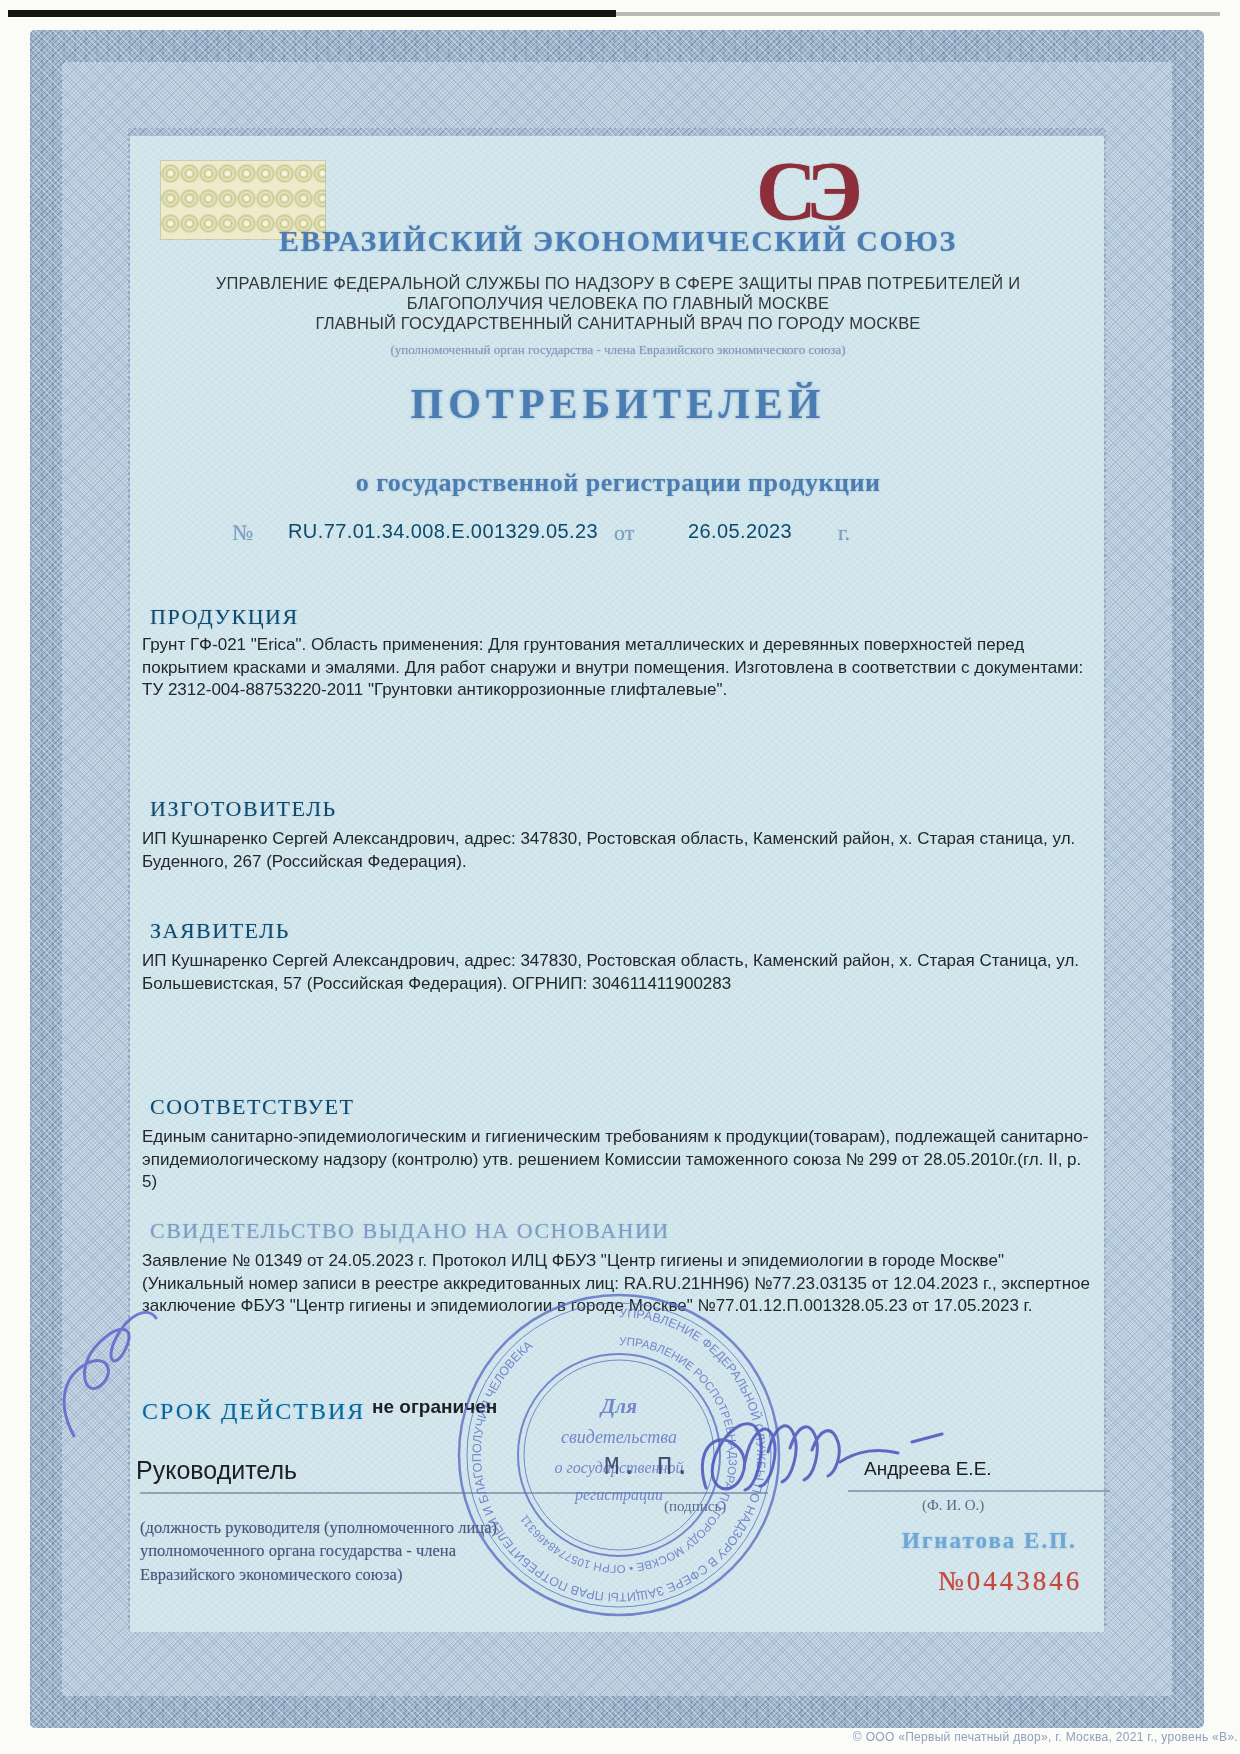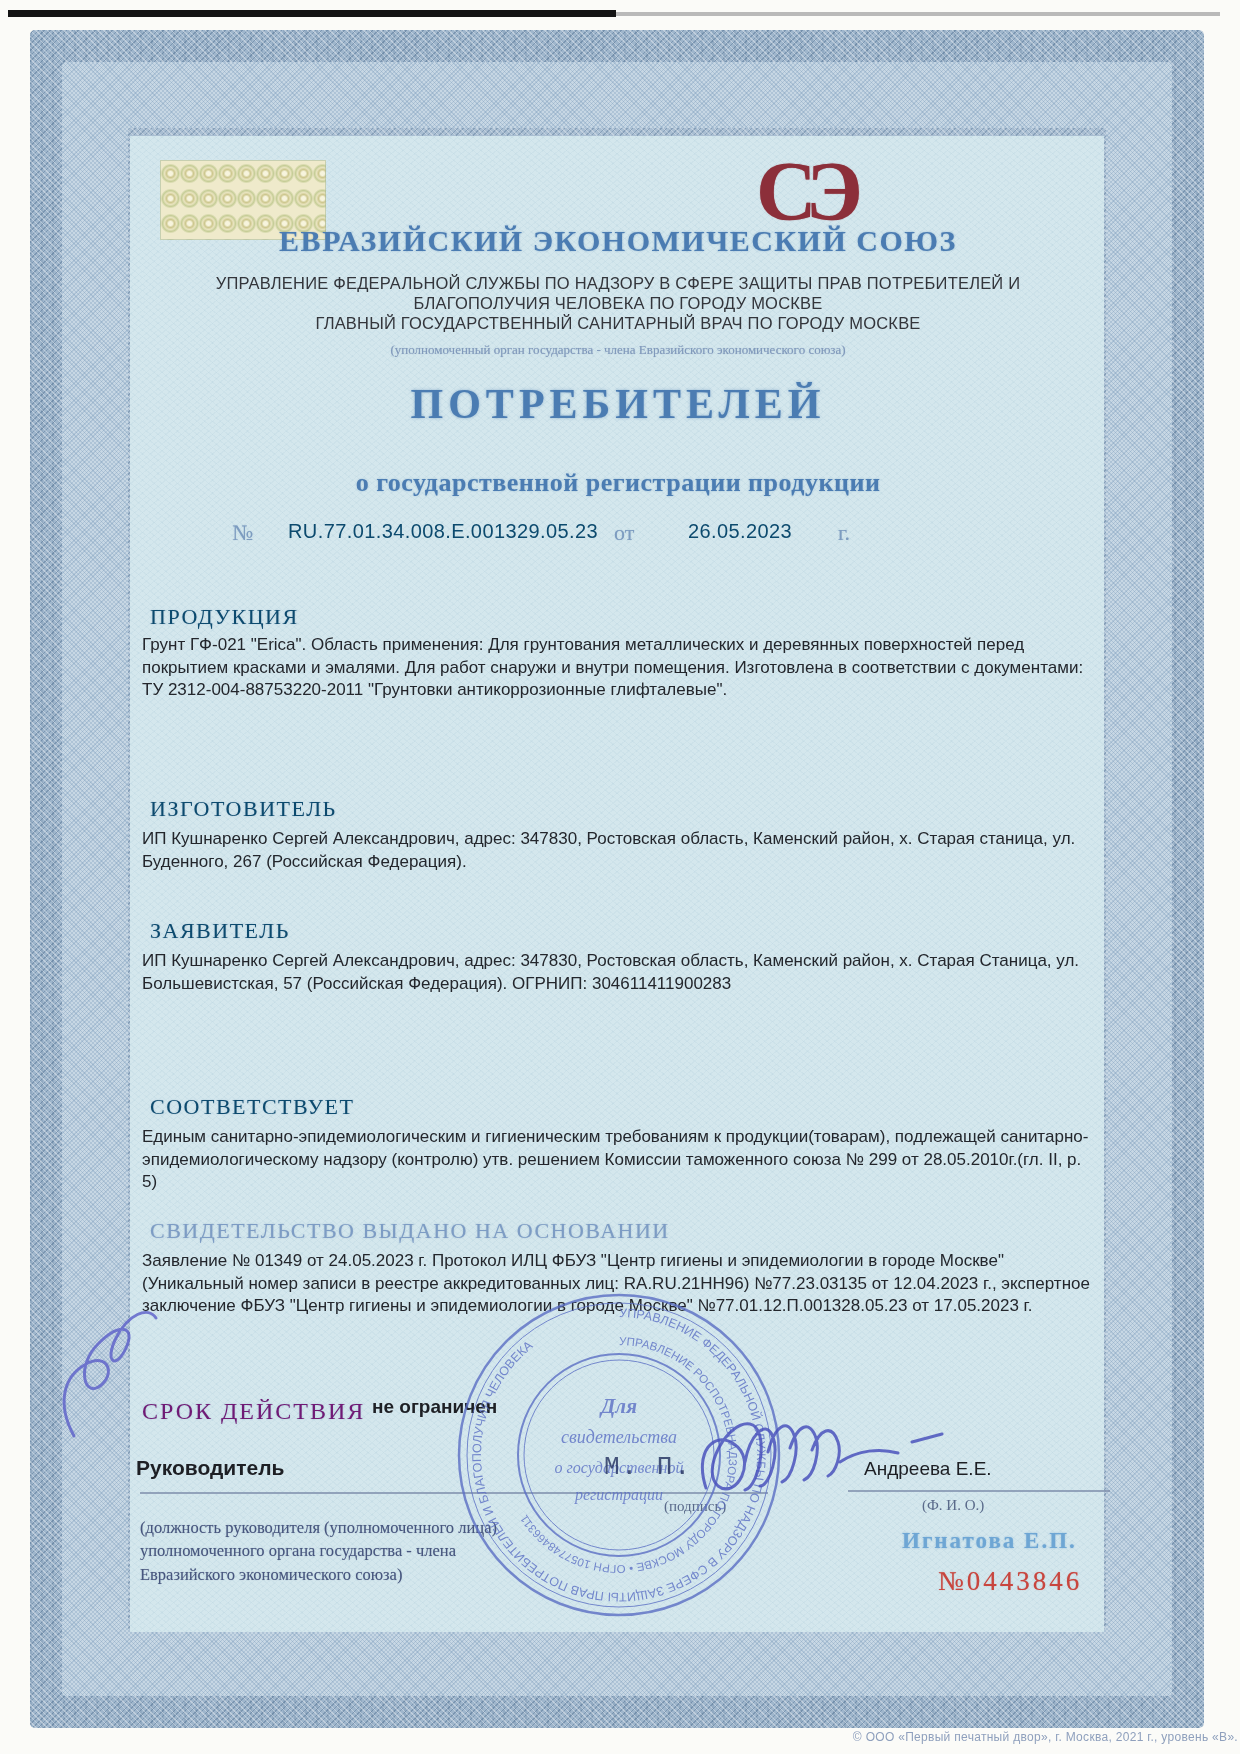--- a/index.html
+++ b/index.html
@@ -47,23 +47,23 @@
       font-family:"Liberation Serif",serif;font-weight:bold;font-size:26px;letter-spacing:.5px;
       color:#4b7cb2;text-shadow:0 0 2px rgba(75,124,178,.4);}
   .numrow{position:absolute;left:0;top:520px;width:1240px;height:34px;}
   .numrow .lbl{position:absolute;font-family:"Liberation Serif",serif;font-size:22px;color:#7d9cc0;
       text-shadow:0 0 1px rgba(125,156,192,.6);}
   .numrow .val{position:absolute;font-size:20px;color:#0c4a6e;letter-spacing:.4px;margin-left:12px;}
   .sec-h{position:absolute;font-family:"Liberation Serif",serif;font-size:22px;letter-spacing:1.5px;
       color:#0c4a6e;text-shadow:0 0 1.5px rgba(143,171,196,.65);}
   .sec-b{position:absolute;left:142px;width:950px;font-size:17px;line-height:1.33;color:#23262c;}
   .validity-lbl{position:absolute;left:142px;top:1398px;font-family:"Liberation Serif",serif;
-      font-size:24px;letter-spacing:2px;color:#701a75;text-shadow:0 0 1.5px rgba(143,171,196,.65);}
+      font-size:24px;letter-spacing:2px;color:#0369a1;text-shadow:0 0 1.5px rgba(143,171,196,.65);}
   .validity-val{position:absolute;left:372px;top:1396px;font-size:19px;font-weight:600;color:#1d1f24;}
-  .head-lbl{position:absolute;left:136px;top:1456px;font-size:21px;font-weight:700;color:#1d1f24;}
+  .head-lbl{position:absolute;left:136px;top:1456px;font-size:25px;font-weight:400;color:#1d1f24;}
   .head-name{position:absolute;left:864px;top:1458px;font-size:19px;color:#1d1f24;}
   .uline{position:absolute;height:2px;background:#7c8ca9;opacity:.75;}
   .cap{position:absolute;font-family:"Liberation Serif",serif;font-size:15px;color:#5a6a8a;}
   .pos-cap{position:absolute;left:140px;top:1516px;width:398px;font-family:"Liberation Serif",serif;
       font-size:16.5px;line-height:1.42;color:#47567e;text-shadow:0 0 1px rgba(71,86,126,.4);}
   .registrar{position:absolute;left:902px;top:1528px;font-family:"Liberation Serif",serif;
       font-weight:bold;font-size:23px;letter-spacing:2px;color:#6ea6d4;
       text-shadow:0 0 2px rgba(110,166,212,.65);}
   .serial{position:absolute;left:938px;top:1566px;font-family:"Liberation Serif",serif;
       font-size:27px;letter-spacing:3px;text-shadow:0 0 1px rgba(200,69,62,.5);}
@@ -89,21 +89,21 @@
   </div>
   <div class="paper"></div>
 
   <div class="patch"></div>
 
   <div class="logo" style="color:#8c2f3a">СЭ</div>
 
   <div class="union-title">ЕВРАЗИЙСКИЙ ЭКОНОМИЧЕСКИЙ СОЮЗ</div>
 
   <div class="auth" style="top:274px">УПРАВЛЕНИЕ ФЕДЕРАЛЬНОЙ СЛУЖБЫ ПО НАДЗОРУ В СФЕРЕ ЗАЩИТЫ ПРАВ ПОТРЕБИТЕЛЕЙ И</div>
-  <div class="auth" style="top:294px">БЛАГОПОЛУЧИЯ ЧЕЛОВЕКА ПО ГОРОДУ МОСКВЕ</div>
+  <div class="auth" style="top:294px">БЛАГОПОЛУЧИЯ ЧЕЛОВЕКА ПО ГЛАВНЫЙ МОСКВЕ</div>
   <div class="auth" style="top:314px">ГЛАВНЫЙ ГОСУДАРСТВЕННЫЙ САНИТАРНЫЙ ВРАЧ ПО ГОРОДУ МОСКВЕ</div>
 
   <div class="auth-note">(уполномоченный орган государства - члена Евразийского экономического союза)</div>
 
   <div class="doc-title">ПОТРЕБИТЕЛЕЙ</div>
   <div class="doc-subtitle">о государственной регистрации продукции</div>
 
   <div class="numrow">
     <span class="lbl" style="left:232px">№</span>
     <span class="val" style="left:276px">RU.77.01.34.008.E.001329.05.23</span>

